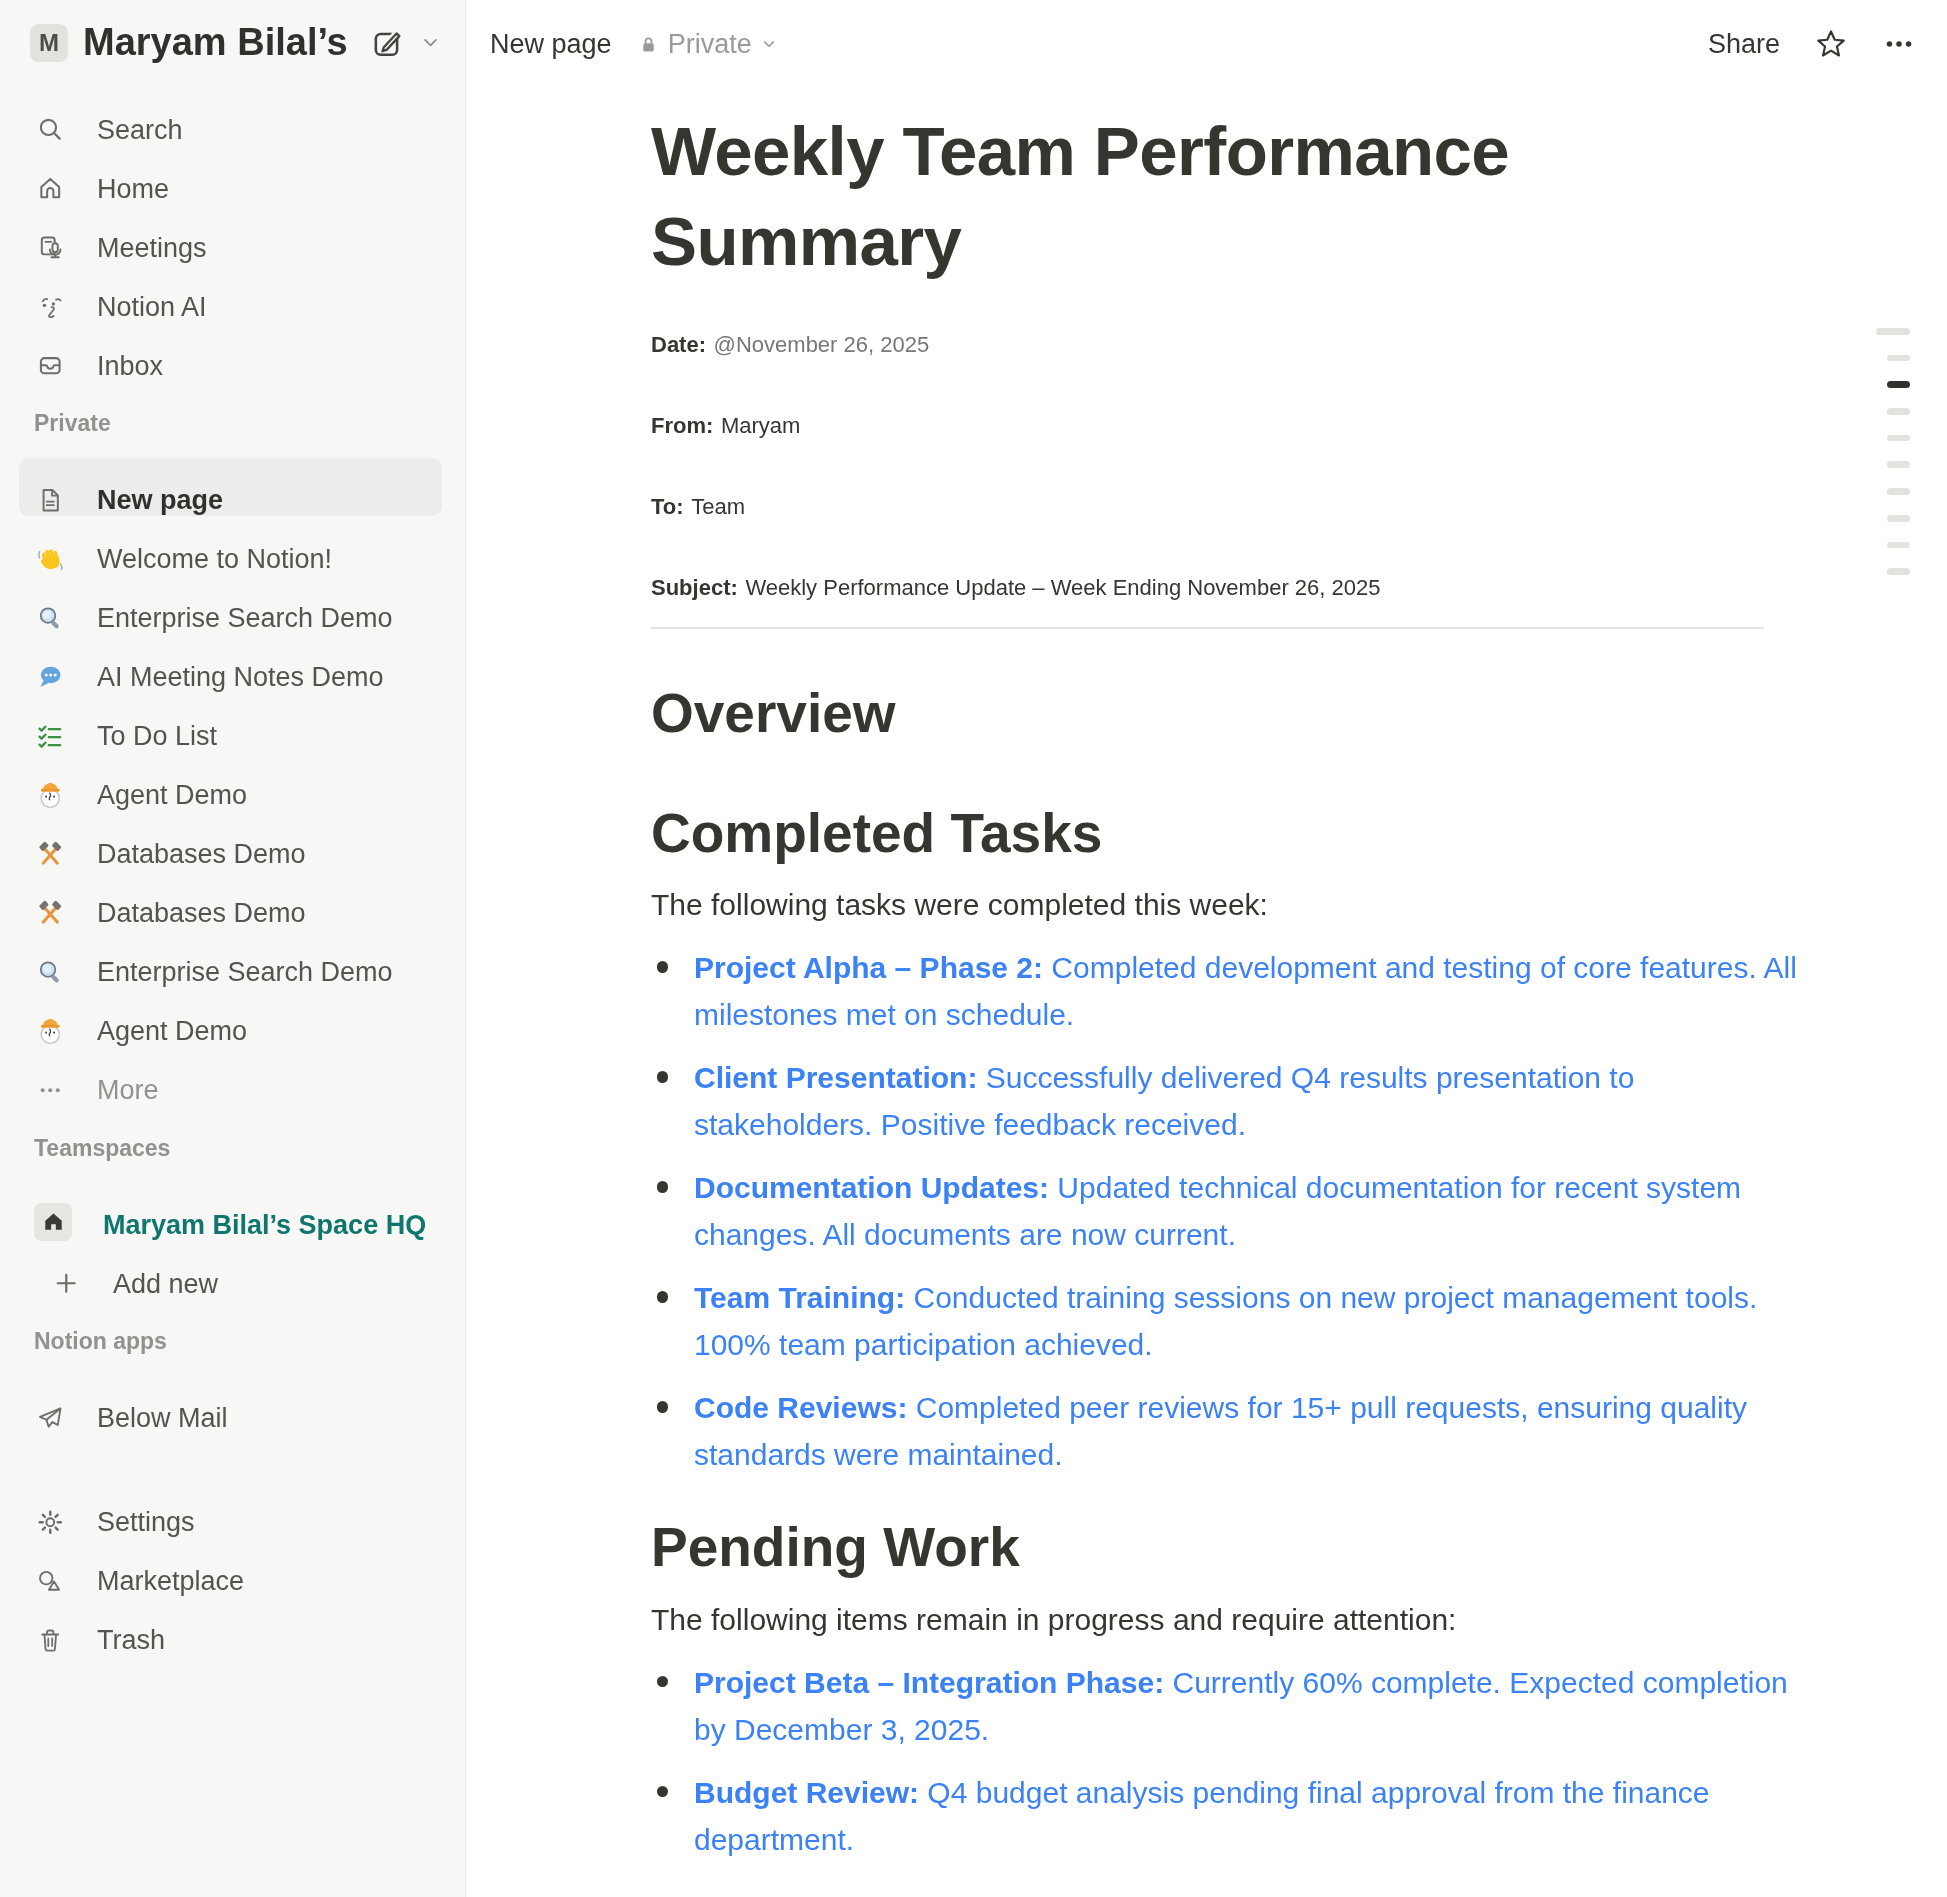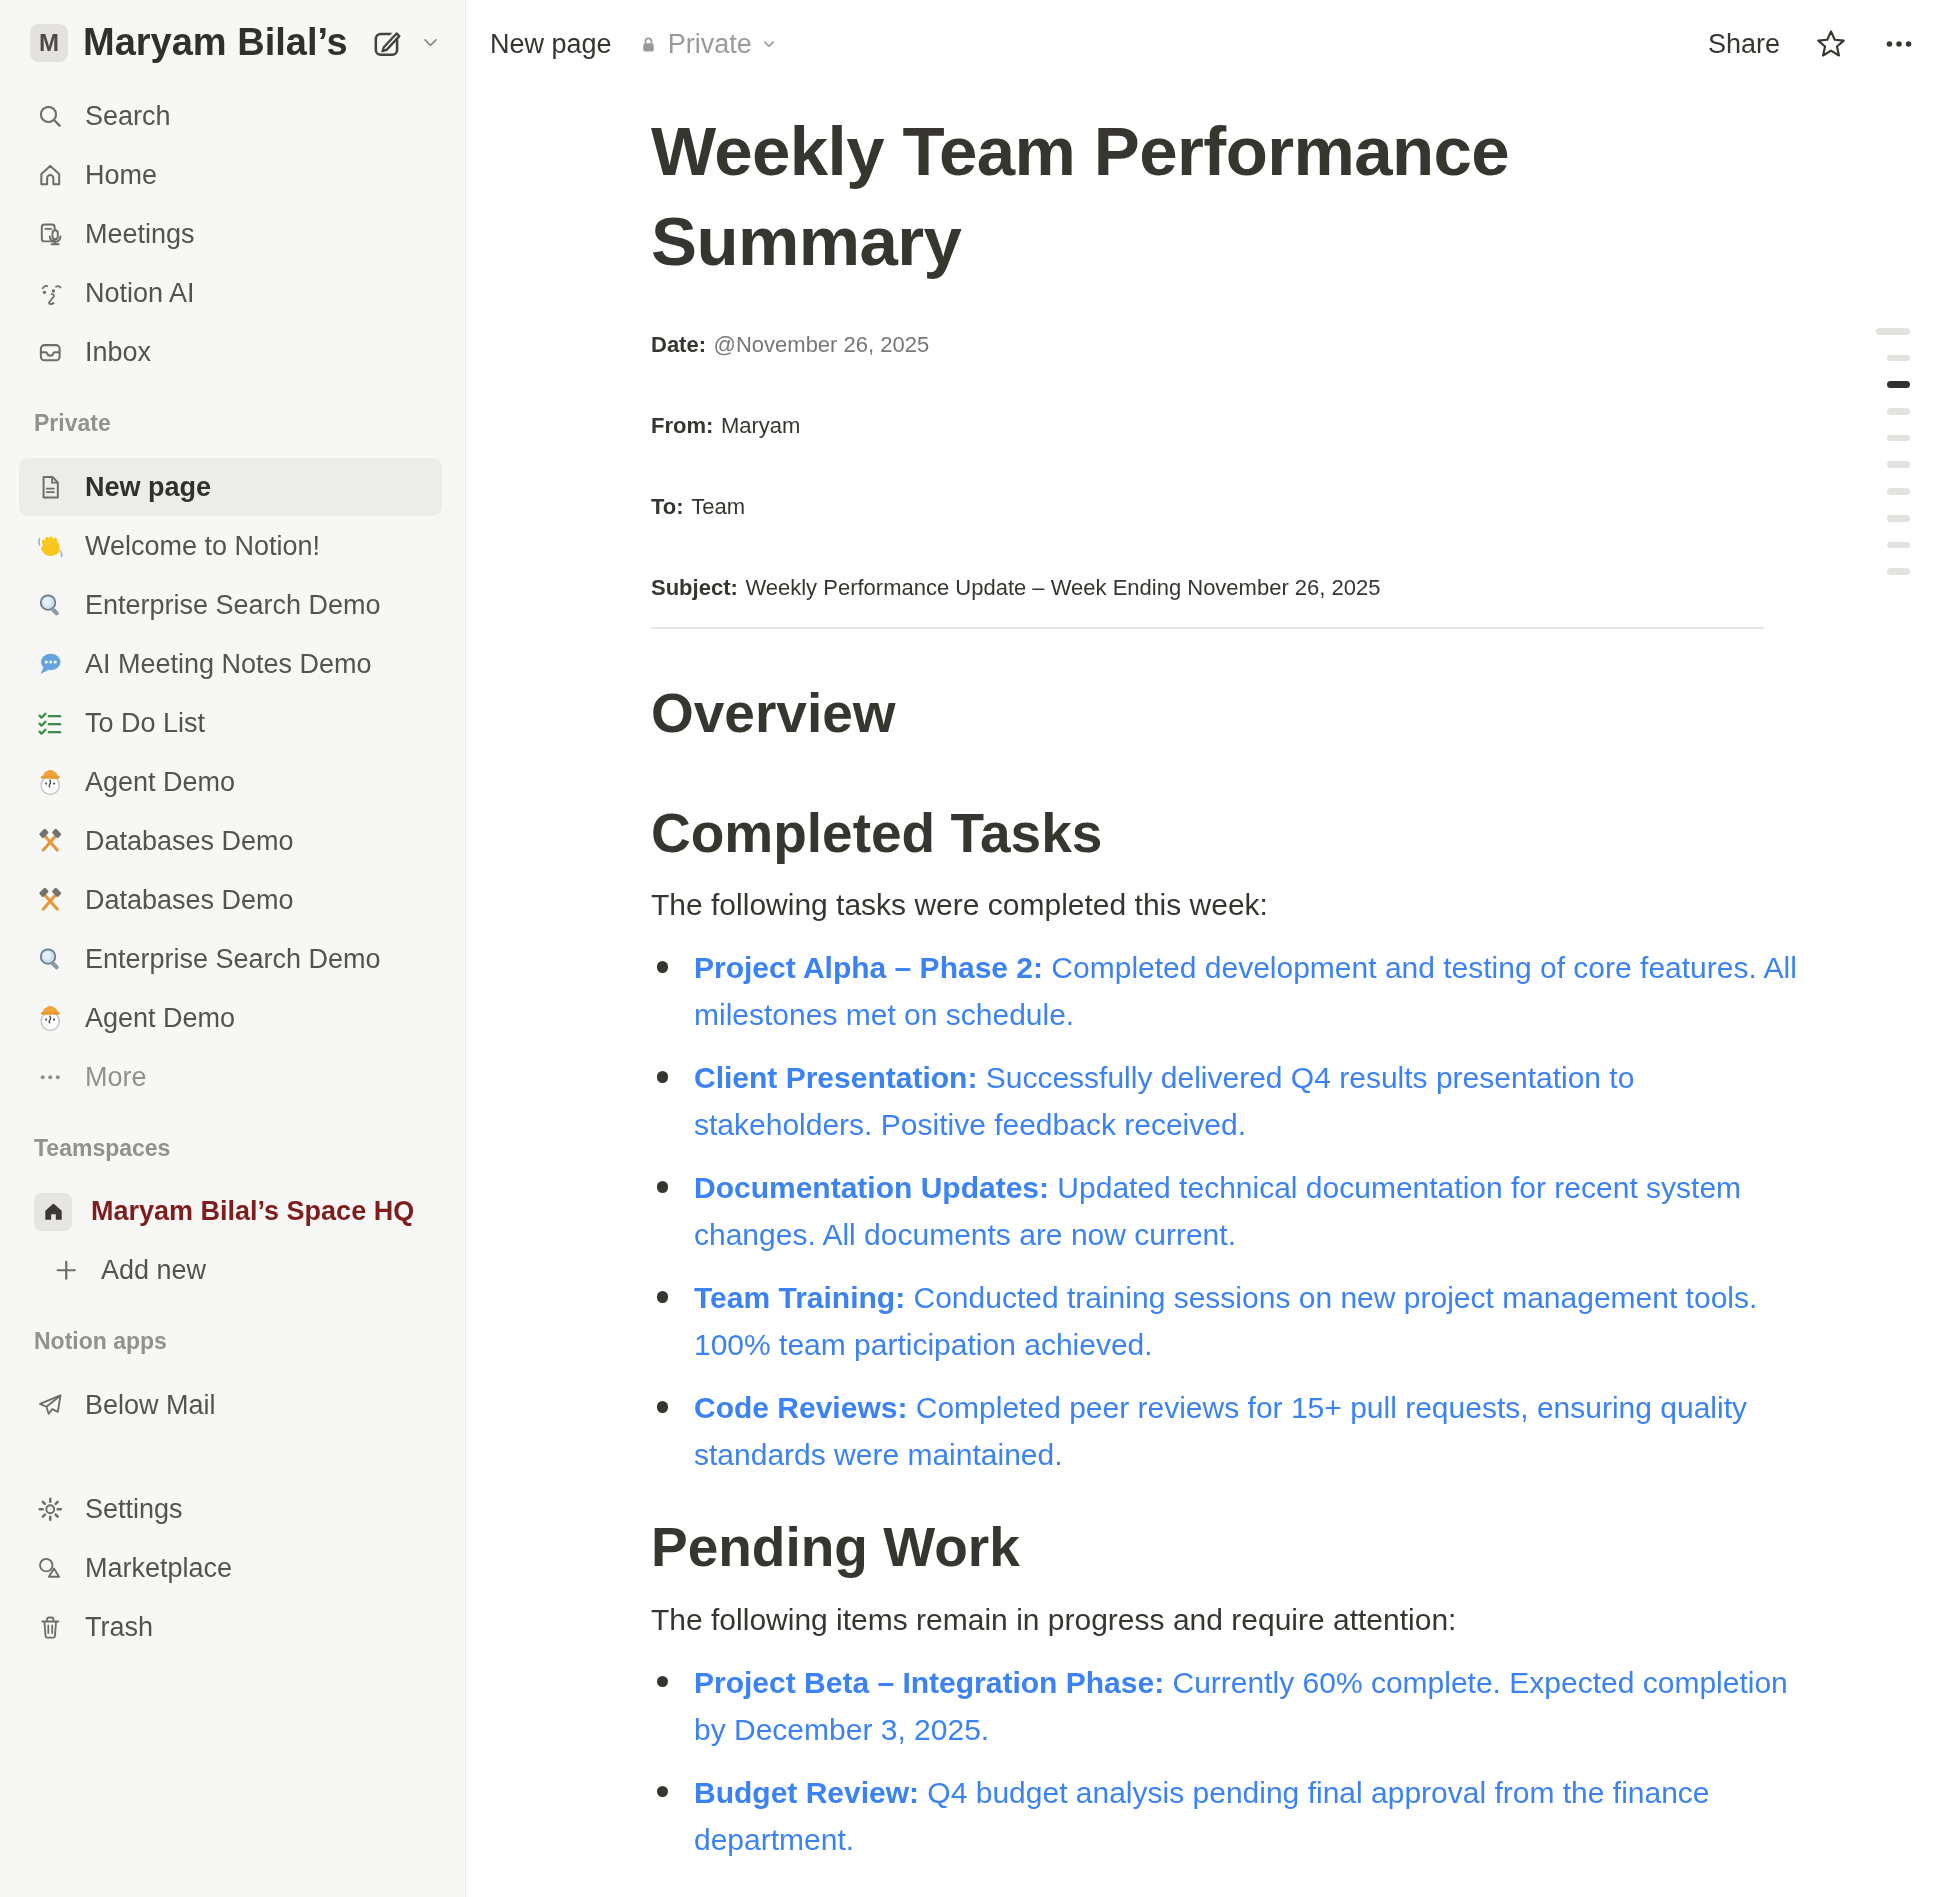--- a/index.html
+++ b/index.html
@@ -12,34 +12,34 @@
   .ws-row { display:flex; align-items:center; height:63px; padding:0 23px 0 30px; gap:15px; cursor:pointer; }
   .avatar { width:38px; height:38px; border-radius:8.6px; background:#e4e2de; color:#4d4b47;
             font-weight:700; font-size:24px; display:flex; align-items:center; justify-content:center; flex:none; }
   .ws-name { flex:1; font-size:38px; font-weight:700; color:#32302c; white-space:nowrap; overflow:hidden; }
   .icon-btn { color:#45433f; display:flex; align-items:center; flex:none; }
   .icon-btn svg { width:34px; height:34px; }
   .icon-btn.sm { color:#8f8d89; }
   .icon-btn.sm svg { width:23px; height:23px; }
 
   .nav-group { margin-top:13.3px; }
-  .nav-item { display:flex; align-items:center; height:58px; margin:0 23px 1px 19px;
-              padding-left:15px; border-radius:9.5px; gap:19px; font-size:27px; font-weight:500;
+  .nav-item { display:flex; align-items:flex-end; height:58px; margin:0 23px 1px 19px;
+              padding-left:15px; border-radius:9.5px; gap:31px; font-size:27px; font-weight:500;
               color:#55534e; cursor:pointer; }
   .nav-item .nav-icon { width:32px; height:32px; display:flex; align-items:center; justify-content:center;
                         color:#6f6d69; flex:none; }
   .nav-icon svg { width:28.5px; height:28.5px; }
   .nav-item.selected { background:#ececea; color:#32302c; font-weight:700; }
   .nav-item.muted { color:#93918d; }
   .nav-item.muted .nav-icon { color:#93918d; }
   .nav-item.indent { padding-left:31px; }
   .nav-label { white-space:nowrap; overflow:hidden; }
   .nav-icon.tile { width:38px; height:38px; background:#e7e5e1; border-radius:7.6px; color:#3b3935; }
   .nav-icon.tile svg { width:25px; height:25px; }
-  .team .nav-label { font-weight:600; color:#7f1d1d; }
+  .team .nav-label { font-weight:600; color:#0f766e; }
 
   .section-label { margin:28.5px 0 21px; padding-left:34px; font-size:23px; font-weight:600; color:#93918d; }
   .footer-group { margin-top:46px; }
 
   
   .main { position:absolute; left:467px; top:0; width:1481px; height:1897px; background:#ffffff; }
   .topbar { display:flex; align-items:center; height:88px; padding:0 32px 0 23px; font-size:27px; }
   .tb-left { display:flex; align-items:center; gap:13.3px; }
   .breadcrumb { color:#37352f; cursor:pointer; }
   .tb-priv { display:flex; align-items:center; gap:8.6px; color:#9b9a97; margin-left:13.3px; cursor:pointer; }

